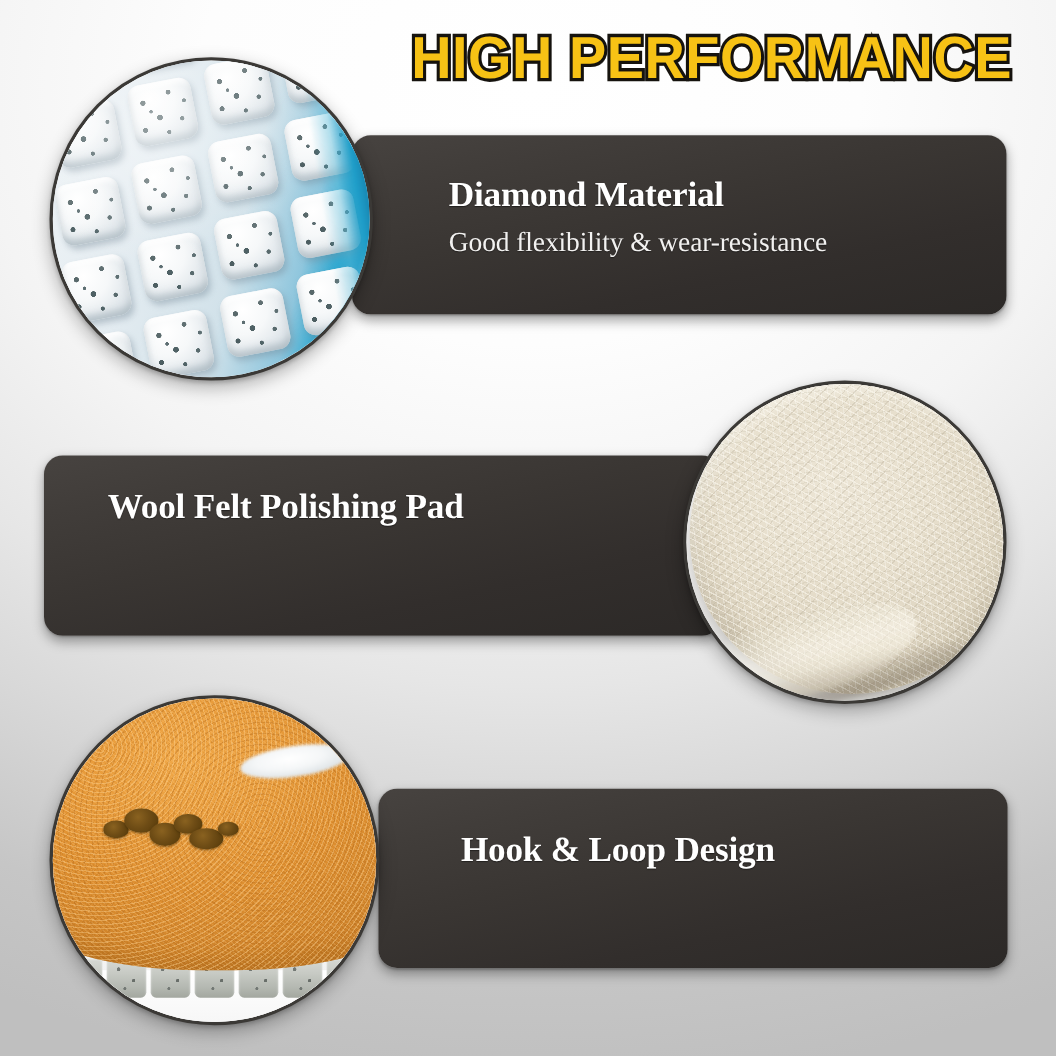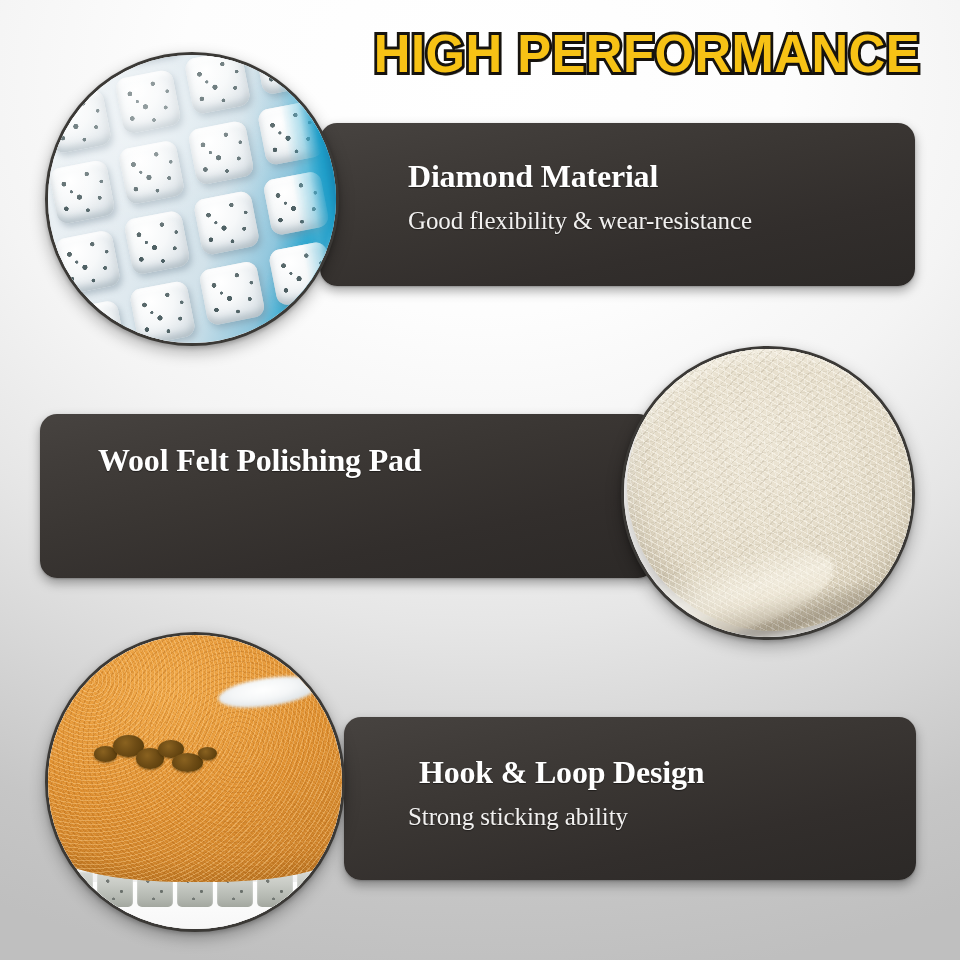--- a/index.html
+++ b/index.html
@@ -442,21 +442,20 @@
         <div class="wf-fibers"></div>
       </div>
       <div class="wf-rim"></div>
       <div class="wf-shadowline"></div>
     </div>
   </div>
 
   <div class="card" id="card-3">
     <div class="card-inner">
       <div class="card-title">Hook &amp; Loop Design</div>
-      <div class="card-sub">Strong sticking ability</div>
     </div>
   </div>
 
   <div class="photo-circle" id="circle-3">
     <div class="photo-surface">
       <div class="hl-bg"></div>
       <div class="hl-white-floor"></div>
       <div class="hl-teeth">
         <div class="hl-tooth"></div>
         <div class="hl-tooth"></div>

